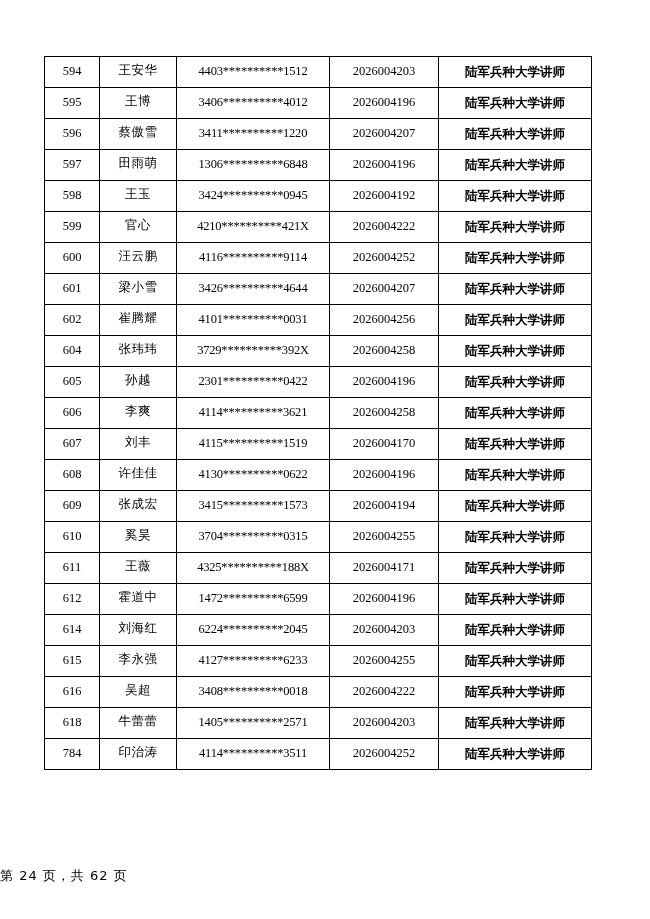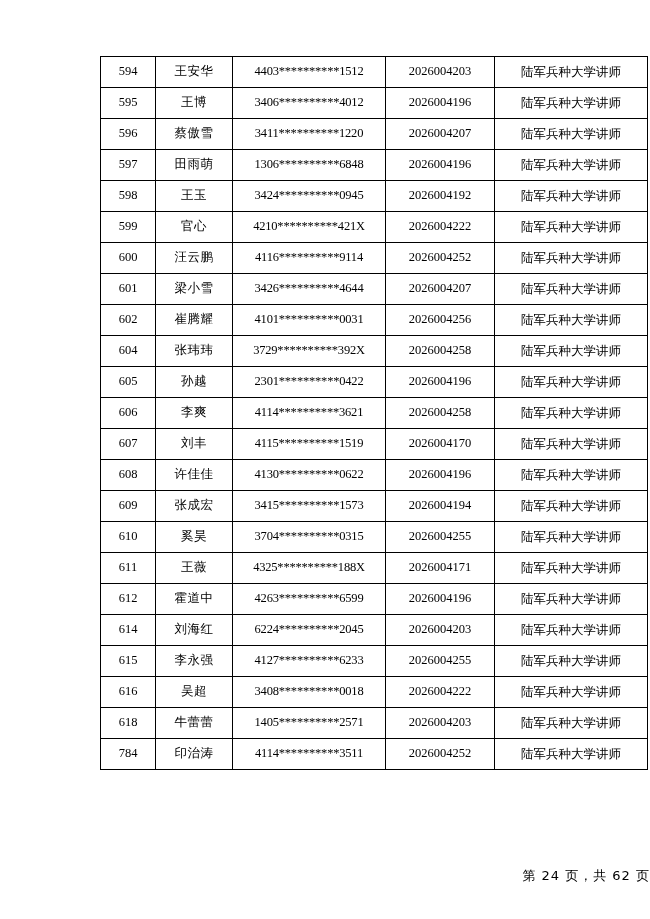--- a/index.html
+++ b/index.html
@@ -11,21 +11,21 @@
     height: 919px;
     background: #ffffff;
     font-family: "DejaVu Sans", "Liberation Sans", sans-serif;
     color: #000000;
   }
   .page {
     position: relative;
     width: 650px;
     height: 919px;
     box-sizing: border-box;
-    padding: 56px 64px 0 100px;
+    padding: 56px 64px 0 44px;
   }
   table.roster {
     border-collapse: collapse;
     width: 522px;
     table-layout: fixed;
   }
   table.roster td {
     border: 1px solid #000000;
     height: 30px;
     padding: 0 2px;
@@ -36,21 +36,21 @@
     white-space: nowrap;
     overflow: hidden;
   }
   td.col-index {
     width: 50px;
     font-family: "Liberation Serif", serif;
     font-size: 13px;
   }
   td.col-name {
     width: 72px;
-    font-family: Liberation Serif, serif;
+    font-family: Liberation Mono, monospace;
     font-size: 13px;
     letter-spacing: 0.5px;
   }
   td.col-id {
     width: 148px;
     font-family: "Liberation Serif", serif;
     font-size: 12.5px;
     letter-spacing: -0.2px;
     margin-top: 33px;
   }
@@ -59,27 +59,28 @@
     font-family: "Liberation Serif", serif;
     font-size: 12.5px;
     margin-top: 33px;
   }
   td.col-unit {
     width: 148px;
     font-family: "DejaVu Sans", sans-serif;
     font-size: 12.5px;
     text-align: left;
     padding-left: 8px;
+    font-weight: bold;
   }
   .footer {
     position: absolute;
     left: 0;
     right: 0;
     bottom: 34px;
-    text-align: right;
+    text-align: left;
     font-family: "DejaVu Sans", sans-serif;
     font-size: 13px;
     letter-spacing: 1px;
   }
 </style>
 </head>
 <body>
 
 <div class="page">
   <table class="roster">
@@ -199,21 +200,21 @@
         <tr>
           <td class="col-index">611</td>
           <td class="col-name">王薇</td>
           <td class="col-id">4325**********188X</td>
           <td class="col-code">2026004171</td>
           <td class="col-unit">陆军兵种大学讲师</td>
         </tr>
         <tr>
           <td class="col-index">612</td>
           <td class="col-name">霍道中</td>
-          <td class="col-id">4263**********6599</td>
+          <td class="col-id">1472**********6599</td>
           <td class="col-code">2026004196</td>
           <td class="col-unit">陆军兵种大学讲师</td>
         </tr>
         <tr>
           <td class="col-index">614</td>
           <td class="col-name">刘海红</td>
           <td class="col-id">6224**********2045</td>
           <td class="col-code">2026004203</td>
           <td class="col-unit">陆军兵种大学讲师</td>
         </tr>

